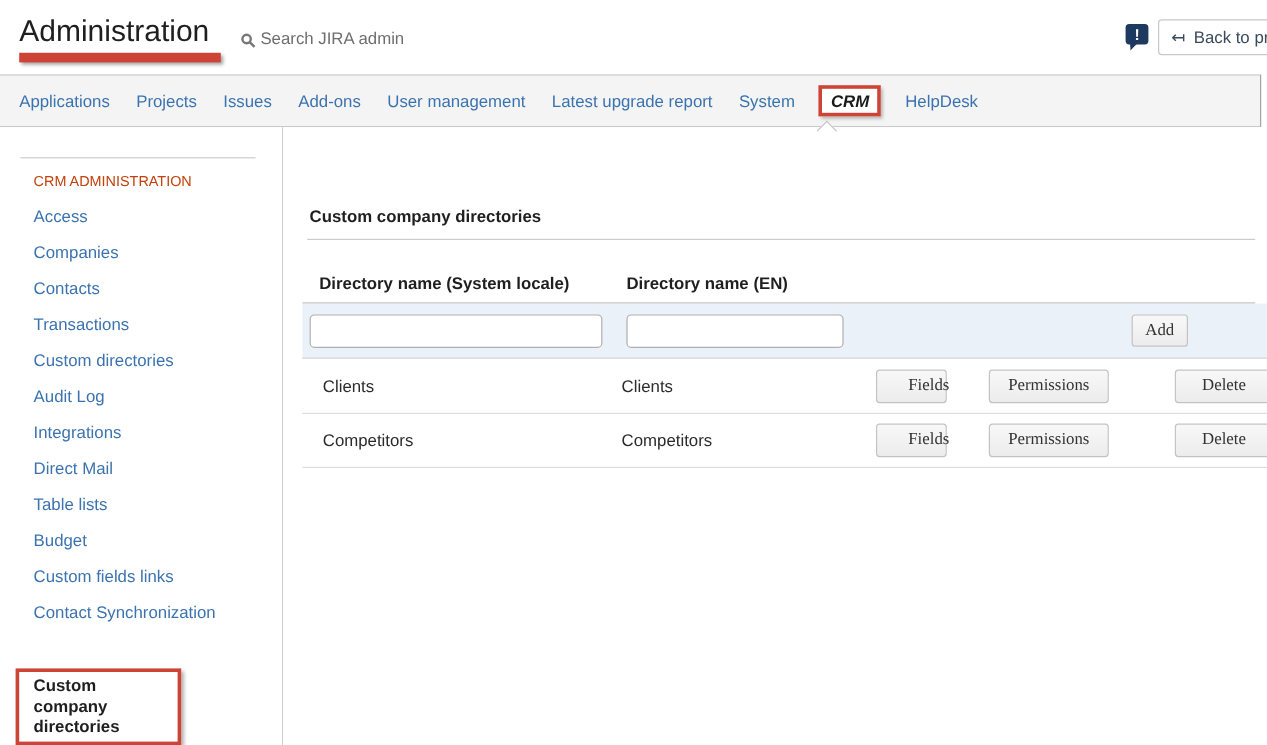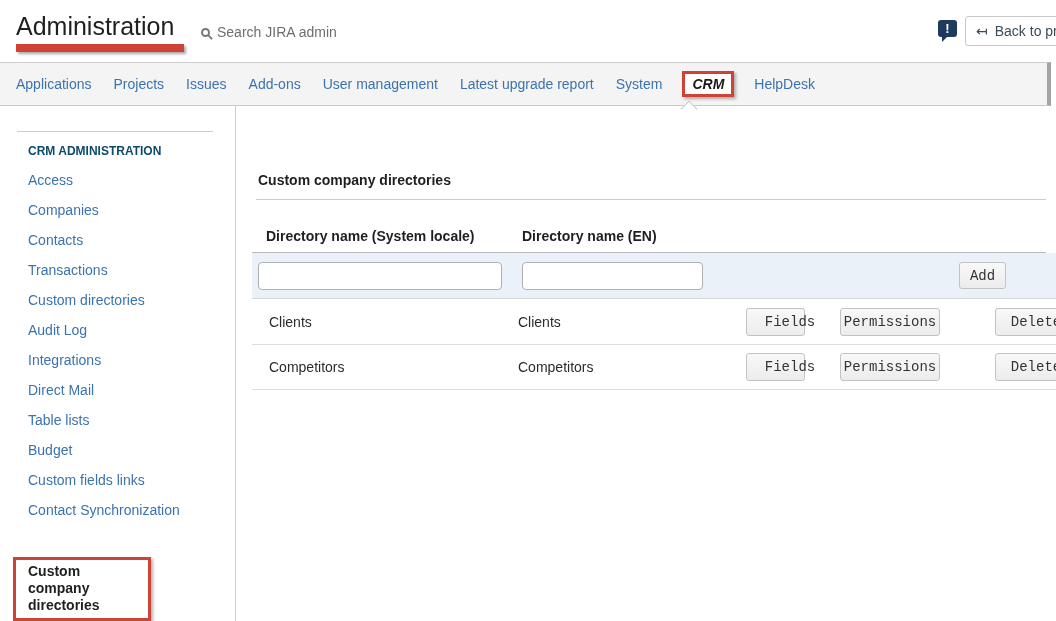--- a/index.html
+++ b/index.html
@@ -21,33 +21,33 @@
   .search-input::placeholder { color:#6e6e6e; opacity:1; }
   .notif-icon { position:absolute; left:938px; top:20px; width:19px; height:17px; background:#1e3a5f;
     border-radius:3px; color:#fff; font-weight:bold; font-size:13px; text-align:center; line-height:17px; }
   .notif-icon::after { content:""; position:absolute; left:4px; bottom:-5px;
     border:3px solid transparent; border-top-color:#1e3a5f; border-left-color:#1e3a5f; }
   .back-btn { position:absolute; left:965px; top:16px; height:30px; width:108px;
     background:#fff; border:1px solid #c8c8c8; border-radius:3px;
     display:flex; align-items:center; gap:7px; padding:0 10px; font-size:14px; color:#3a4a5a; }
   
   .nav { position:absolute; left:0; top:62px; width:1051px; height:44px; background:#f4f4f4;
-    border-top:1px solid #ccc; border-bottom:1px solid #c9c9c9; border-right:4px solid #a3a3a3;
+    border-top:1px solid #ccc; border-bottom:1px solid #c9c9c9; border-right:1px solid #a3a3a3;
     display:flex; align-items:center; gap:22px; padding-left:16px; font-size:14px; }
   .nav a { color:#3b73af; text-decoration:none; cursor:pointer; }
   .crm-box { border:3px solid #cd4437; background:#fff; padding:2px 7px; margin:0 -2px;
     box-shadow:2px 2px 3px rgba(0,0,0,.3); }
   .crm-box a { color:#1a1a1a; font-weight:bold;font-style:italic; }
   .notch { position:absolute; left:683px; top:40px; width:12px; height:12px; background:#fff;
     transform:rotate(45deg); border-left:1px solid #c9c9c9; border-top:1px solid #c9c9c9; z-index:3; }
   
   .sidebar { position:absolute; left:0; top:106px; width:236px; height:515px; background:#fff;
     border-right:1px solid #ccc; }
   .sidebar-rule { position:absolute; left:17px; top:25px; width:196px; border-top:1px solid #ccc; }
-  .sidebar-heading { position:absolute; left:28px; top:38px; font-size:12px; font-weight:bold; color:#0c4a6e; }
+  .sidebar-heading { position:absolute; left:28px; top:38px; font-size:12px; font-weight:normal; color:#c2410c; }
   .side-list { position:absolute; left:28px; top:59px; list-style:none; font-size:14px; }
   .side-list li { height:30px; line-height:30px; }
   .side-list a { color:#3b73af; text-decoration:none; cursor:pointer; }
   .selected-box { position:absolute; left:13px; top:451px; width:138px;
     border:3px solid #cd4437; background:#fff; padding:3px 4px 4px 12px;
     font-size:14px; font-weight:bold; color:#1f1f1f; line-height:17px;
     box-shadow:2px 2px 3px rgba(0,0,0,.3); cursor:pointer; }
   
   .main { position:absolute; left:236px; top:106px; right:0; bottom:0; background:#fff; }
   .main-heading { position:absolute; left:22px; top:66px; font-size:14px; font-weight:bold; color:#1f1f1f; }
@@ -56,21 +56,21 @@
   .th1 { left:30px; } .th2 { left:286px; }
   .thead-rule { position:absolute; left:16px; top:146px; width:794px; border-top:1px solid #b8b8b8; }
   .blue-row { position:absolute; left:16px; top:147px; width:804px; height:46px;
     background:#eaf1f9; border-bottom:1px solid #d8d8d8; }
   .dir-input { position:absolute; top:9px; height:28px; border:1px solid #b0b0b0; border-radius:4px;
     background:#fff; padding:0 7px; font-size:14px; font-family:"Liberation Sans", sans-serif; outline:none; }
   .inp1 { left:6px; width:244px; } .inp2 { left:270px; width:181px; }
   .btn { position:absolute; height:28px; display:flex; align-items:center; justify-content:center;
     font-size:14px; color:#333; background:linear-gradient(#f8f8f8,#ececec);
     border:1px solid #c3c3c3; border-radius:3px; cursor:pointer;
-    font-family:Liberation Mono, monospace;margin-left:16px; }
+    font-family:Liberation Serif, serif; }
   .add-btn { left:691px; top:9px; width:47px; height:27px; }
   .dir-row { position:absolute; left:16px; width:804px; height:45px; border-bottom:1px solid #ddd; background:#fff; }
   .row-0 { top:194px; } .row-1 { top:239px; }
   .cell { position:absolute; line-height:45px; font-size:14px; color:#2b2b2b; }
   .c1 { left:17px; } .c2 { left:266px; }
   .btn-fields { left:478px; top:8px; width:59px;padding-left:29px; }
   .btn-perms  { left:572px; top:8px; width:100px; }
   .btn-del    { left:727px; top:8px; width:82px; }
 </style>
 </head>

